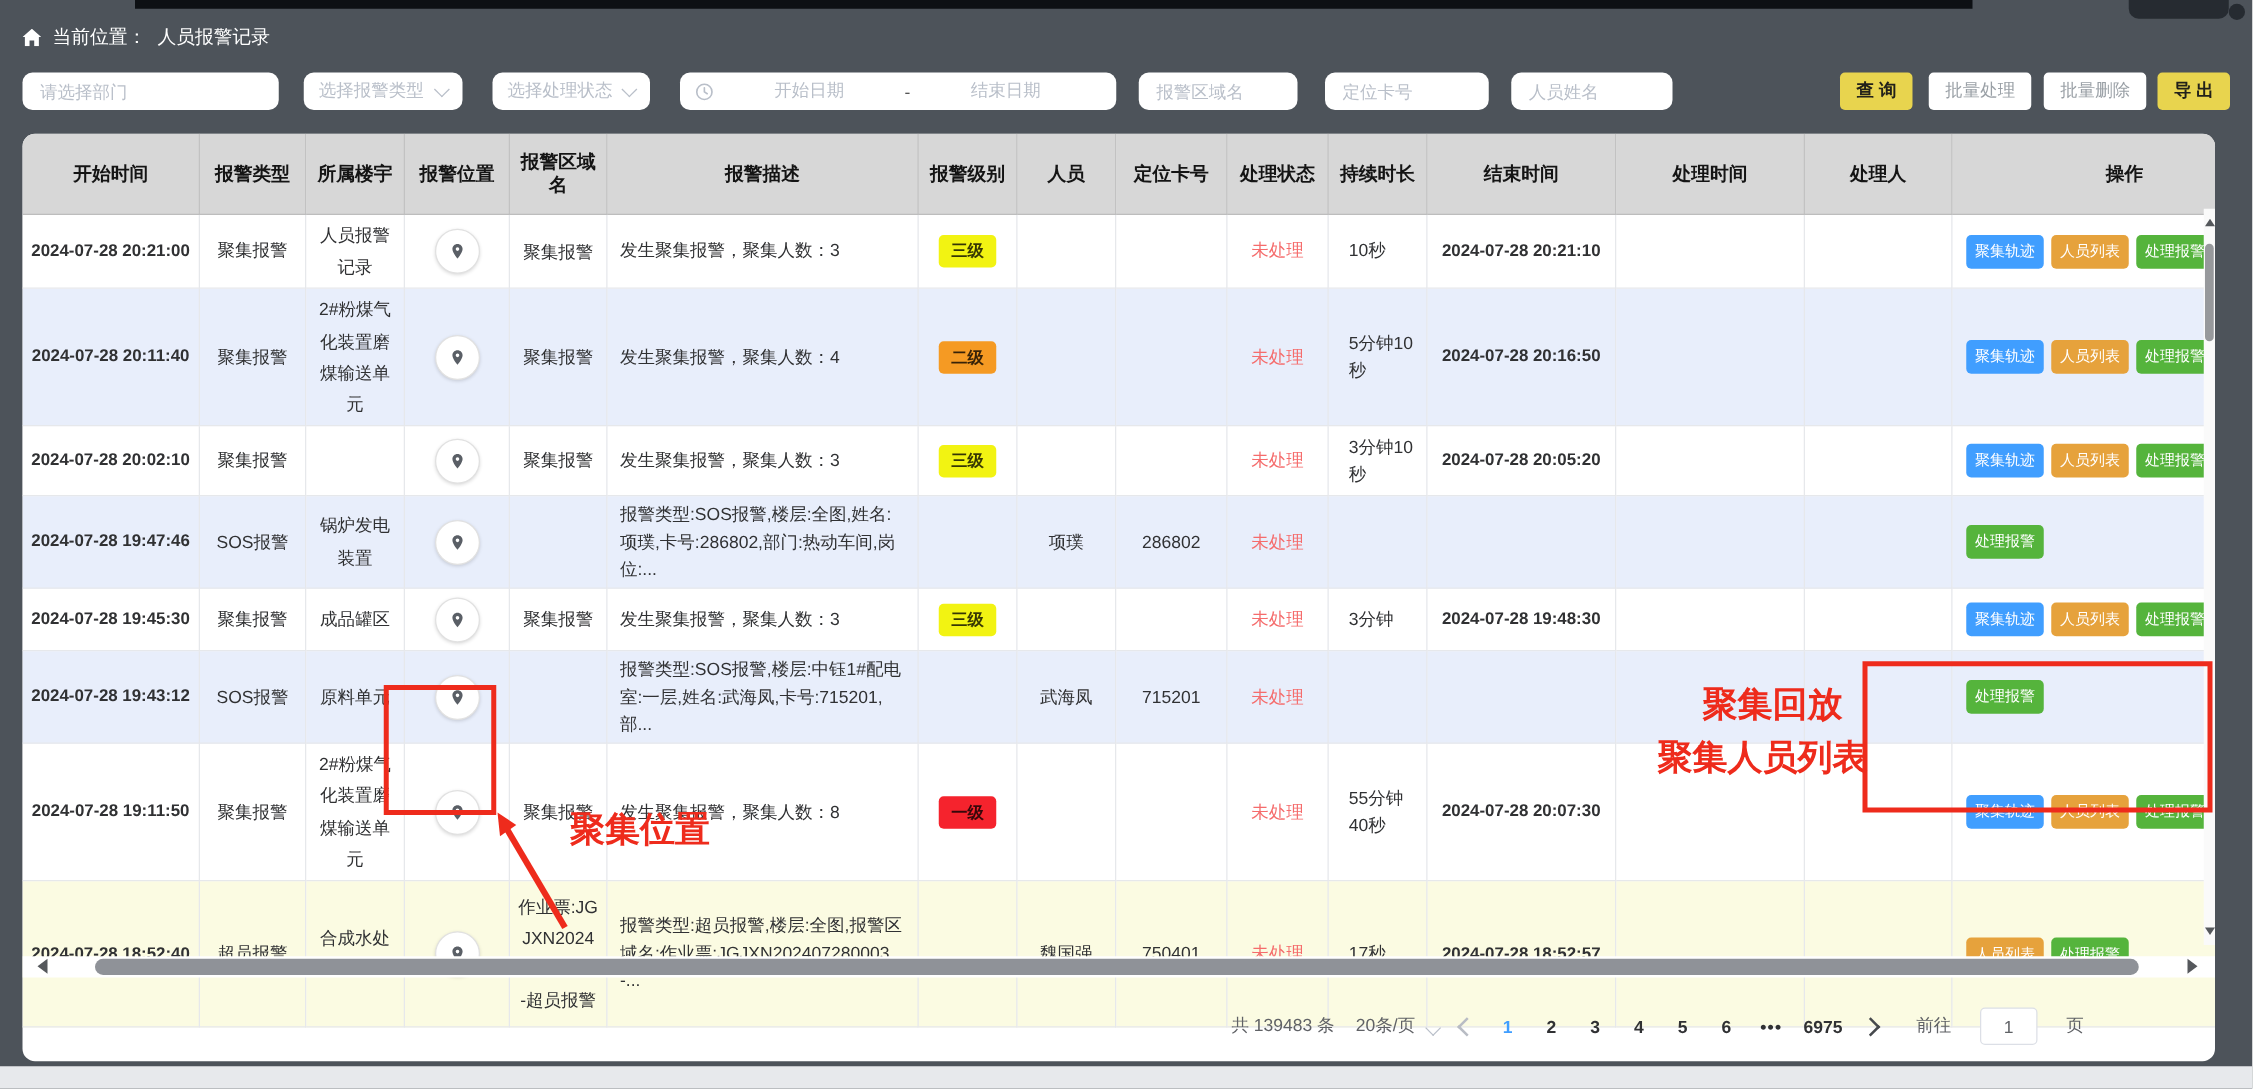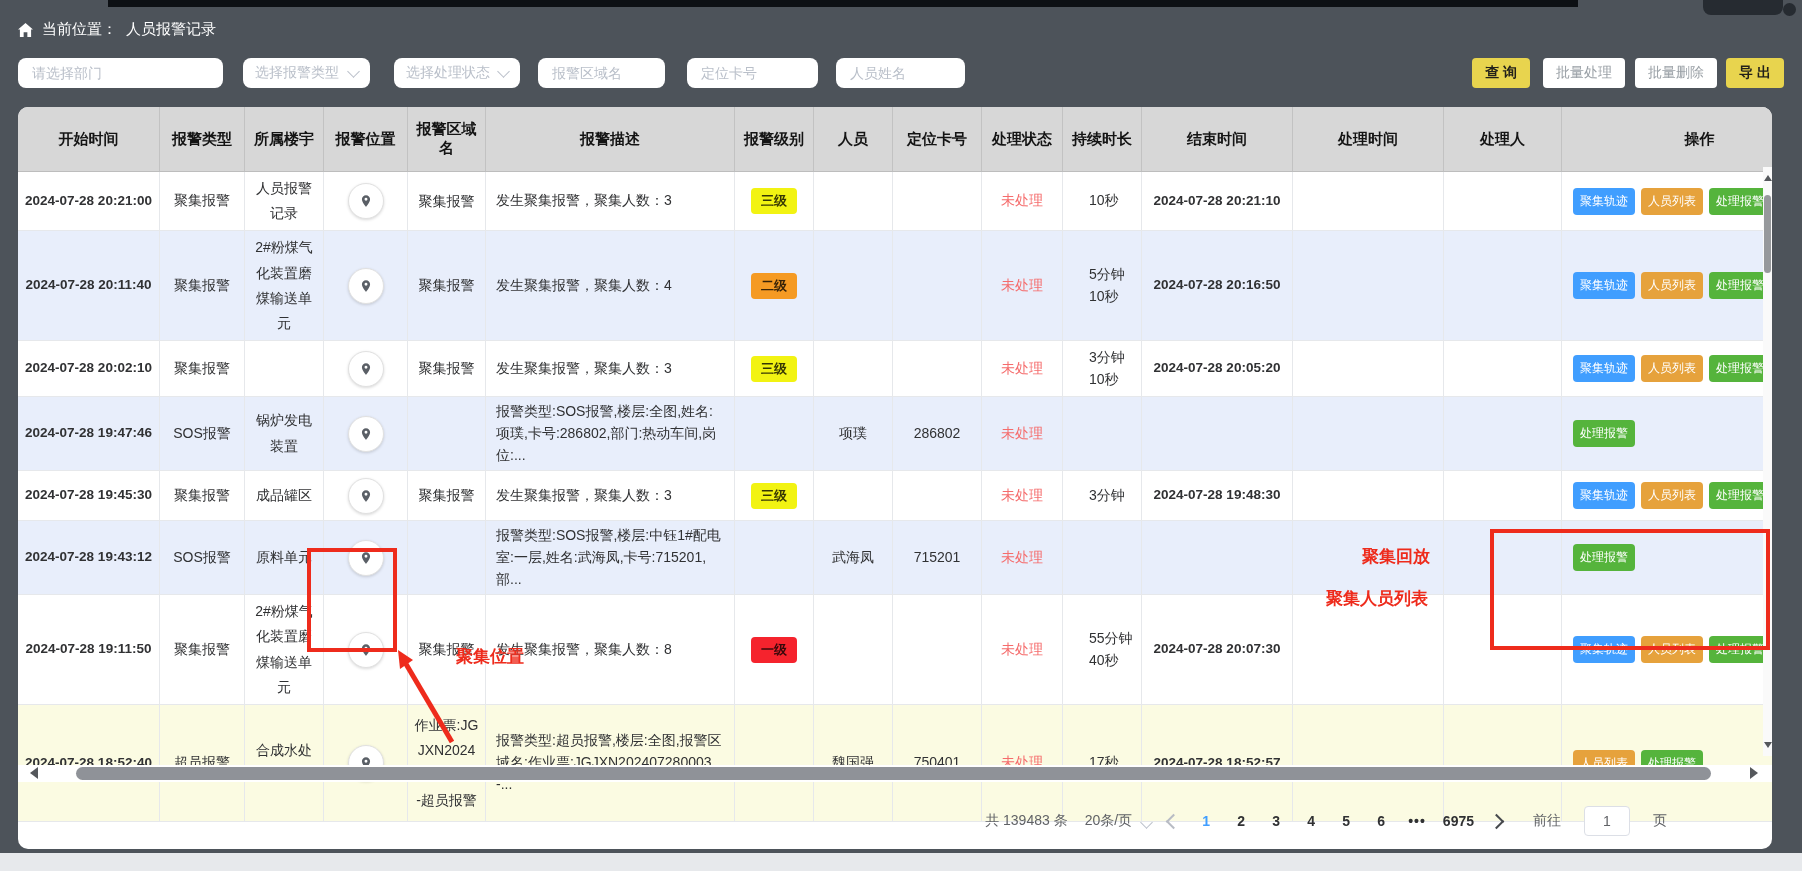--- a/index.html
+++ b/index.html
@@ -40,21 +40,21 @@
   th{height:60px;background:#d7d7d7;font-size:15px;font-weight:700;color:#141414;
      border-right:1px solid #c2c2c2;border-bottom:1px solid #bdbdbd;padding:2px;}
   th:last-child{border-right:none;}
   td{border:1px solid #e6e8eb;font-size:14px;color:#303133;text-align:center;vertical-align:middle;
      padding:4px 6px;line-height:1.55;word-break:break-word;}
   td:first-child{border-left:none;} td:last-child{border-right:none;}
   tr.row-white{background:#fff;} tr.row-blue{background:var(--row_blue);} tr.row-yellow{background:var(--row_yellow);}
   .time-cell{white-space:nowrap;font-size:13.5px;font-weight:bold;}
   .desc-cell{text-align:left;padding:4px 10px;word-break:break-all;}
   .area-cell{word-break:break-all;line-height:1.8;}
-  .dur-cell{text-align:left;padding-left:26px;}
+  .dur-cell{text-align:left;padding-left:16px;}
   .actions-cell{text-align:left;padding-left:8px;}
   .status{color:var(--status_unhandled);}
   .badge{display:inline-block;padding:3px 10px;border-radius:4px;font-size:13px;font-weight:700;color:rgba(0,0,0,.78);}
   .badge.l1{background:var(--badge_l1);} .badge.l2{background:var(--badge_l2);} .badge.l3{background:var(--badge_l3);}
   .loc-btn{width:34px;height:34px;border-radius:50%;border:1px solid #e1e1e1;background:#fff;
      display:inline-flex;align-items:center;justify-content:center;box-shadow:0 1px 3px rgba(0,0,0,.15);cursor:pointer;}
   .act{border:none;border-radius:4px;color:#fff;font-size:12px;padding:5px 7px;margin:2px 3px;cursor:pointer;
      font-family:inherit;white-space:nowrap;}
   .act-track{background:var(--btn_track);} .act-list{background:var(--btn_list);}
   .act-handle{background:var(--btn_handle);}
@@ -84,21 +84,21 @@
   .pg.active{color:var(--page_active);}
   .dots{color:#303133;font-weight:700;letter-spacing:1px;}
   .goto{display:flex;align-items:center;gap:23px;margin-left:14px;}
   .goto input{width:40px;height:26px;border:1px solid #dcdfe6;border-radius:4px;text-align:center;
       font-size:14px;color:#606266;outline:none;font-family:inherit;}
 
   .bottom-strip{position:absolute;left:0;top:853px;width:1802px;height:18px;background:#e7e9ec;}
 
   
   .anno-box{position:absolute;border:4px solid var(--annotation_red);z-index:40;}
-  .anno-label{position:absolute;color:var(--annotation_red);font-size:17px;font-weight:700;z-index:41;white-space:nowrap;}
+  .anno-label{position:absolute;color:var(--annotation_red);font-size:28px;font-weight:700;z-index:41;white-space:nowrap;}
   .anno-svg{position:absolute;left:0;top:0;width:1802px;height:871px;pointer-events:none;z-index:40;}
 </style>
 </head>
 <body>
 
 <div class="page">
 
   <div class="chrome-bar"></div>
   <div class="chrome-tab"></div>
   <div class="chrome-dot"></div>
@@ -117,20 +117,31 @@
     <div class="fbox" style="width:205px;">
       <input placeholder="请选择部门" style="">
     </div>
     <div class="fbox sel" style="width:127px;margin-left:20px;">
       <span>选择报警类型</span>
       <span class="caret"></span>
     </div>
     <div class="fbox sel" style="width:126px;margin-left:24px;">
       <span>选择处理状态</span>
       <span class="caret"></span>
+    </div>
+    <div class="fbox datebox" style="width:349px;margin-left:24px;">
+      <span style="display:inline-flex;">
+        <svg width="15" height="15" viewBox="0 0 16 16">
+            <circle cx="8" cy="8" r="6.5" fill="none" stroke="#b9bfc9" stroke-width="1.4"></circle>
+            <path d="M8 4.5V8l2.4 1.6" fill="none" stroke="#b9bfc9" stroke-width="1.4" stroke-linecap="round"></path>
+          </svg>
+      </span>
+      <span class="ph">开始日期</span>
+      <span class="dash">-</span>
+      <span class="ph">结束日期</span>
     </div>
     <div class="fbox" style="width:127px;margin-left:18px;">
       <input placeholder="报警区域名" style="">
     </div>
     <div class="fbox" style="width:131px;margin-left:22px;">
       <input placeholder="定位卡号" style="">
     </div>
     <div class="fbox" style="width:129px;margin-left:18px;">
       <input placeholder="人员姓名" style="">
     </div>

